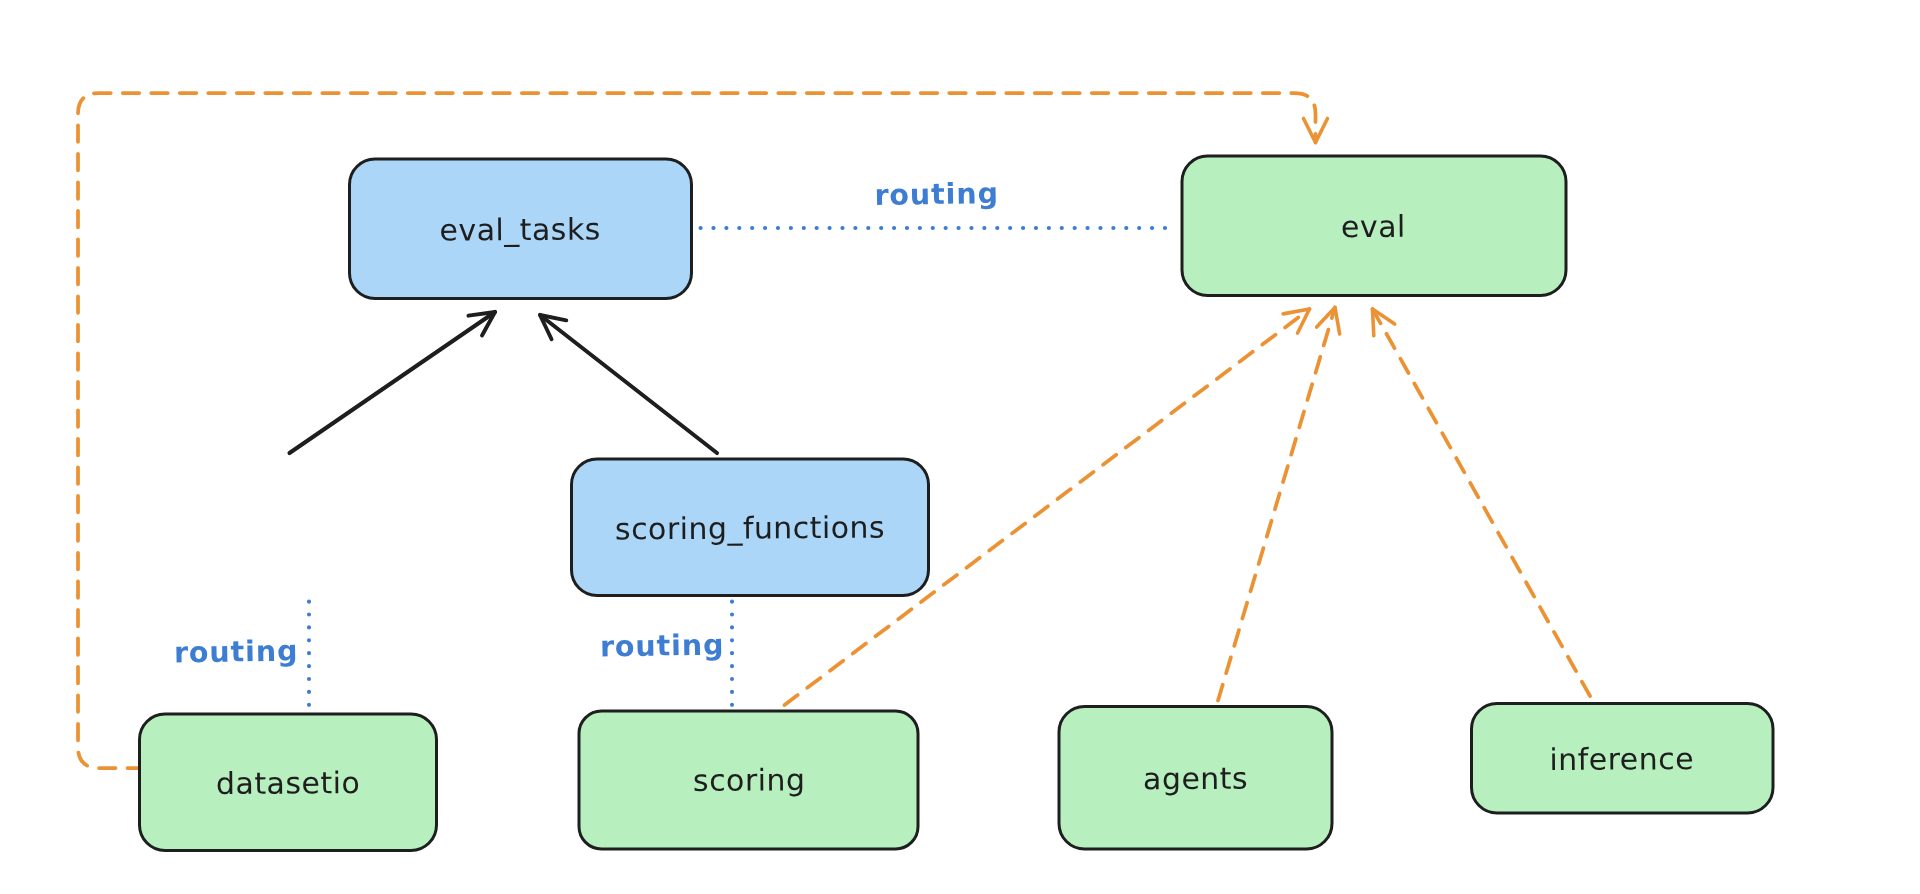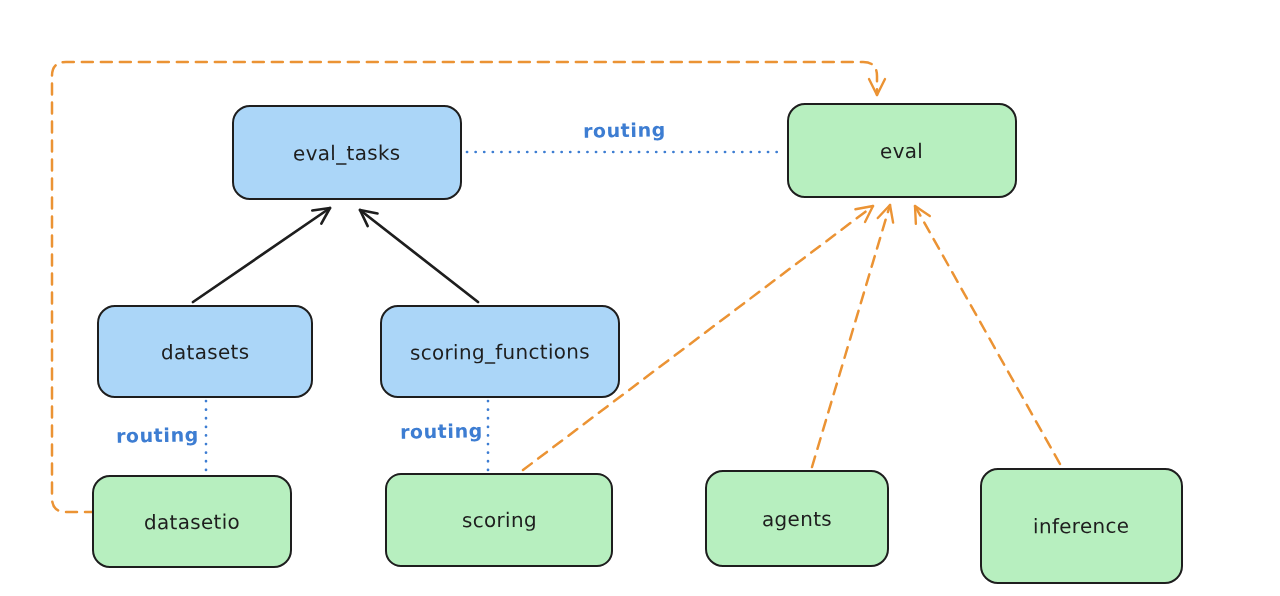--- a/index.html
+++ b/index.html
@@ -85,45 +85,42 @@
 
     <path d="M 812 467 L 890 205" fill="none" class="stroke-orange" stroke-width="2.5" stroke-linecap="round" stroke-dasharray="11 8" marker-end="url(#arrow-orange)"></path>
 
     <path d="M 1060 464 L 915 206" fill="none" class="stroke-orange" stroke-width="2.5" stroke-linecap="round" stroke-dasharray="11 8" marker-end="url(#arrow-orange)"></path>
   </svg>
 
   <div class="node node-resource" style="left:232px; top:105px; width:230px; height:95px;text-align:center;">
     <span class="node-label">eval_tasks</span>
   </div>
 
-  <div class="node node-api" style="left:787px; top:103px; width:230px; height:95px;">
+  <div class="node node-api" style="left:787px; top:103px; width:258px; height:95px;">
     <span class="node-label">eval</span>
   </div>
 
-  <div class="node node-resource" style="left:97px; top:305px; width:216px; height:93px;">
-    <span class="node-label">datasets</span>
-  </div>
 
   <div class="node node-resource" style="left:380px; top:305px; width:240px; height:93px;">
     <span class="node-label">scoring_functions</span>
   </div>
 
   <div class="node node-api" style="left:92px; top:475px; width:200px; height:93px;">
     <span class="node-label">datasetio</span>
   </div>
 
   <div class="node node-api" style="left:385px; top:473px; width:228px; height:94px;border-radius:16px;">
     <span class="node-label">scoring</span>
   </div>
 
   <div class="node node-api" style="left:705px; top:470px; width:184px; height:97px;">
     <span class="node-label">agents</span>
   </div>
 
-  <div class="node node-api" style="left:980px; top:468px; width:203px; height:116px;">
+  <div class="node node-api" style="left:980px; top:468px; width:203px; height:75px;">
     <span class="node-label">inference</span>
   </div>
 
   <div class="edge-label" style="left:583px; top:119px;">routing</div>
 
   <div class="edge-label" style="left:116px; top:424px;">routing</div>
 
   <div class="edge-label" style="left:400px; top:420px;">routing</div>
 
 </div>

